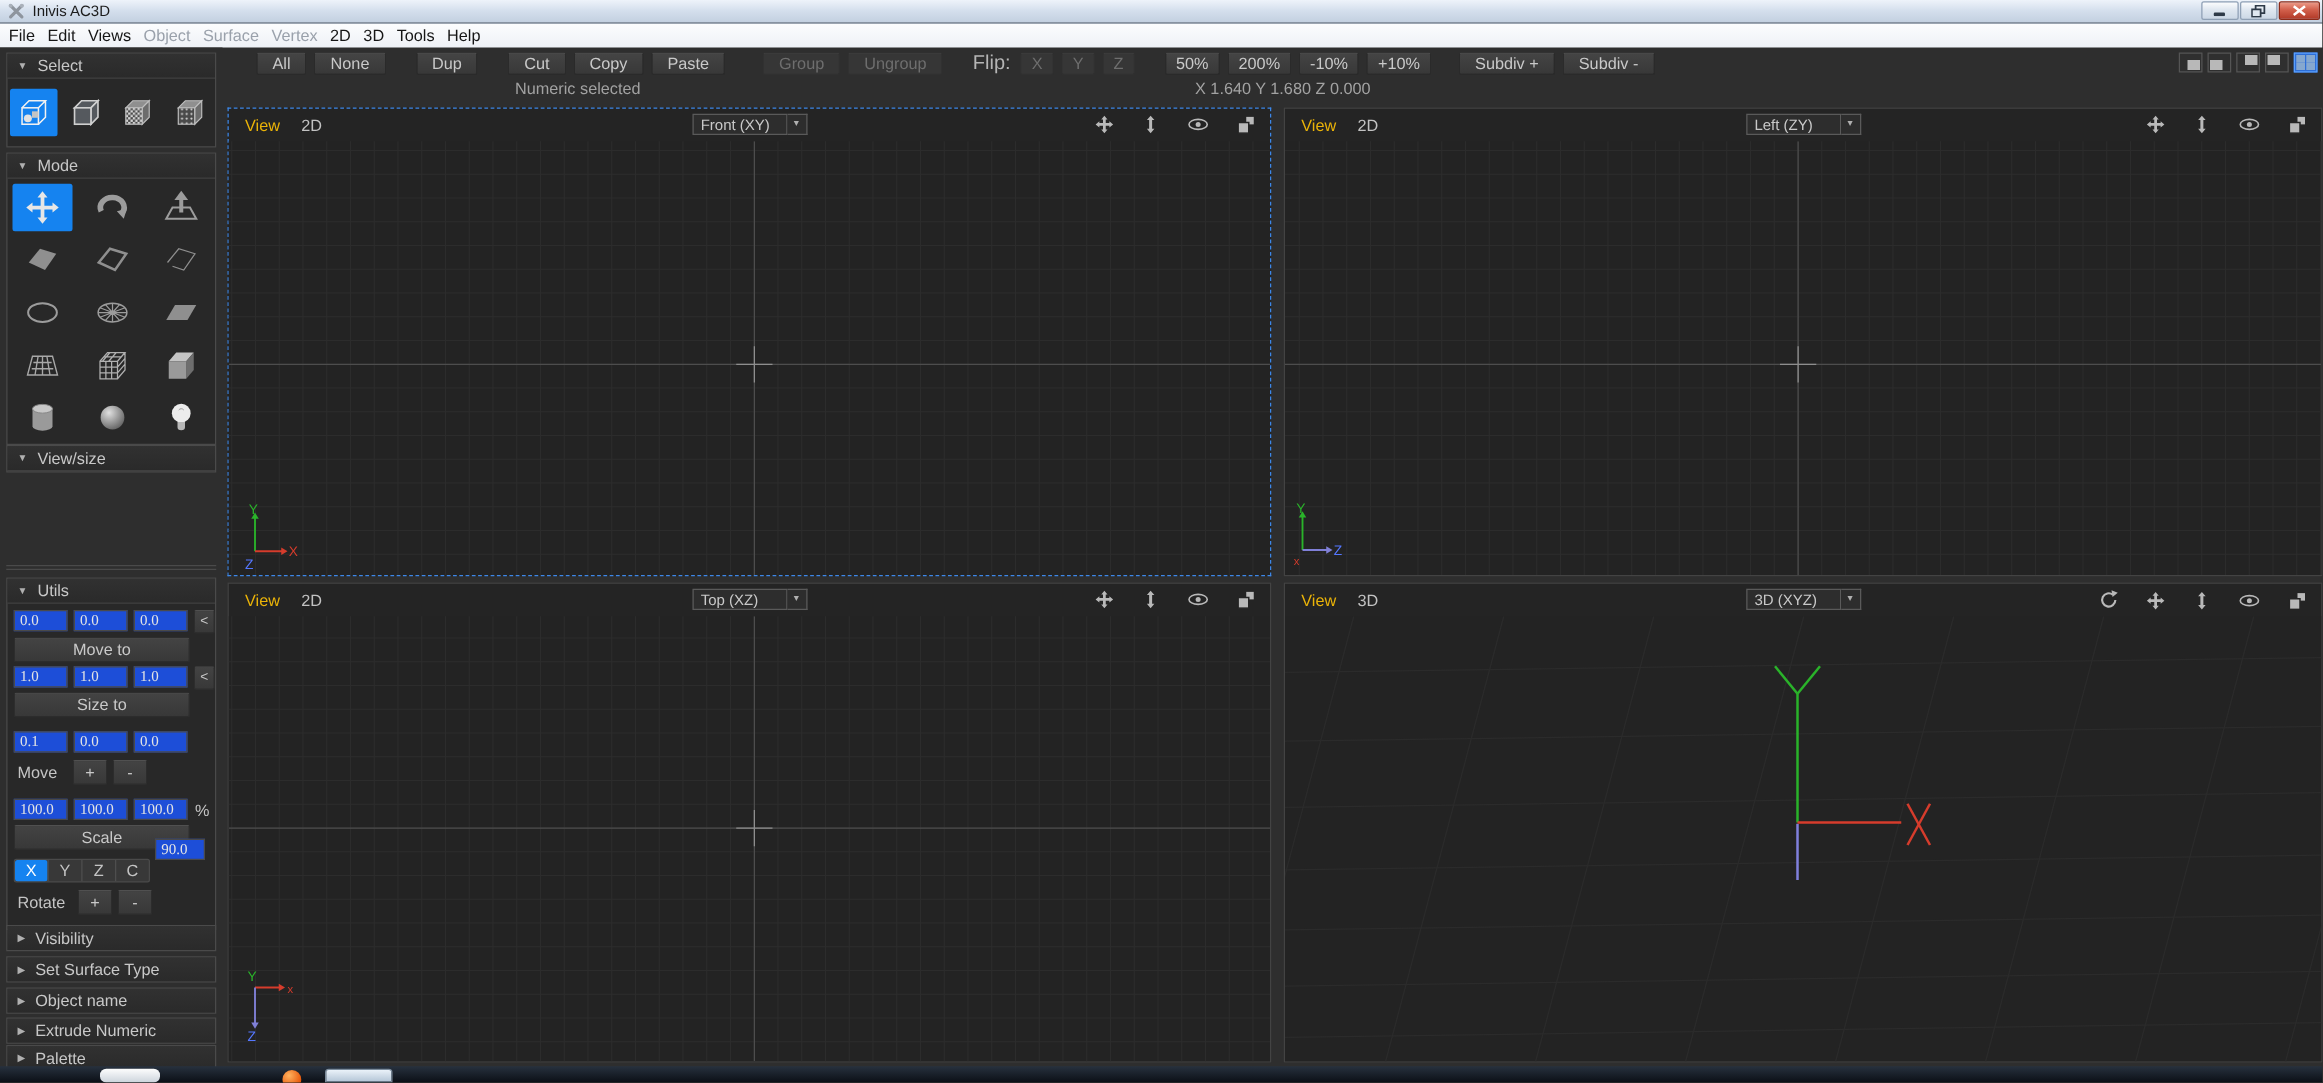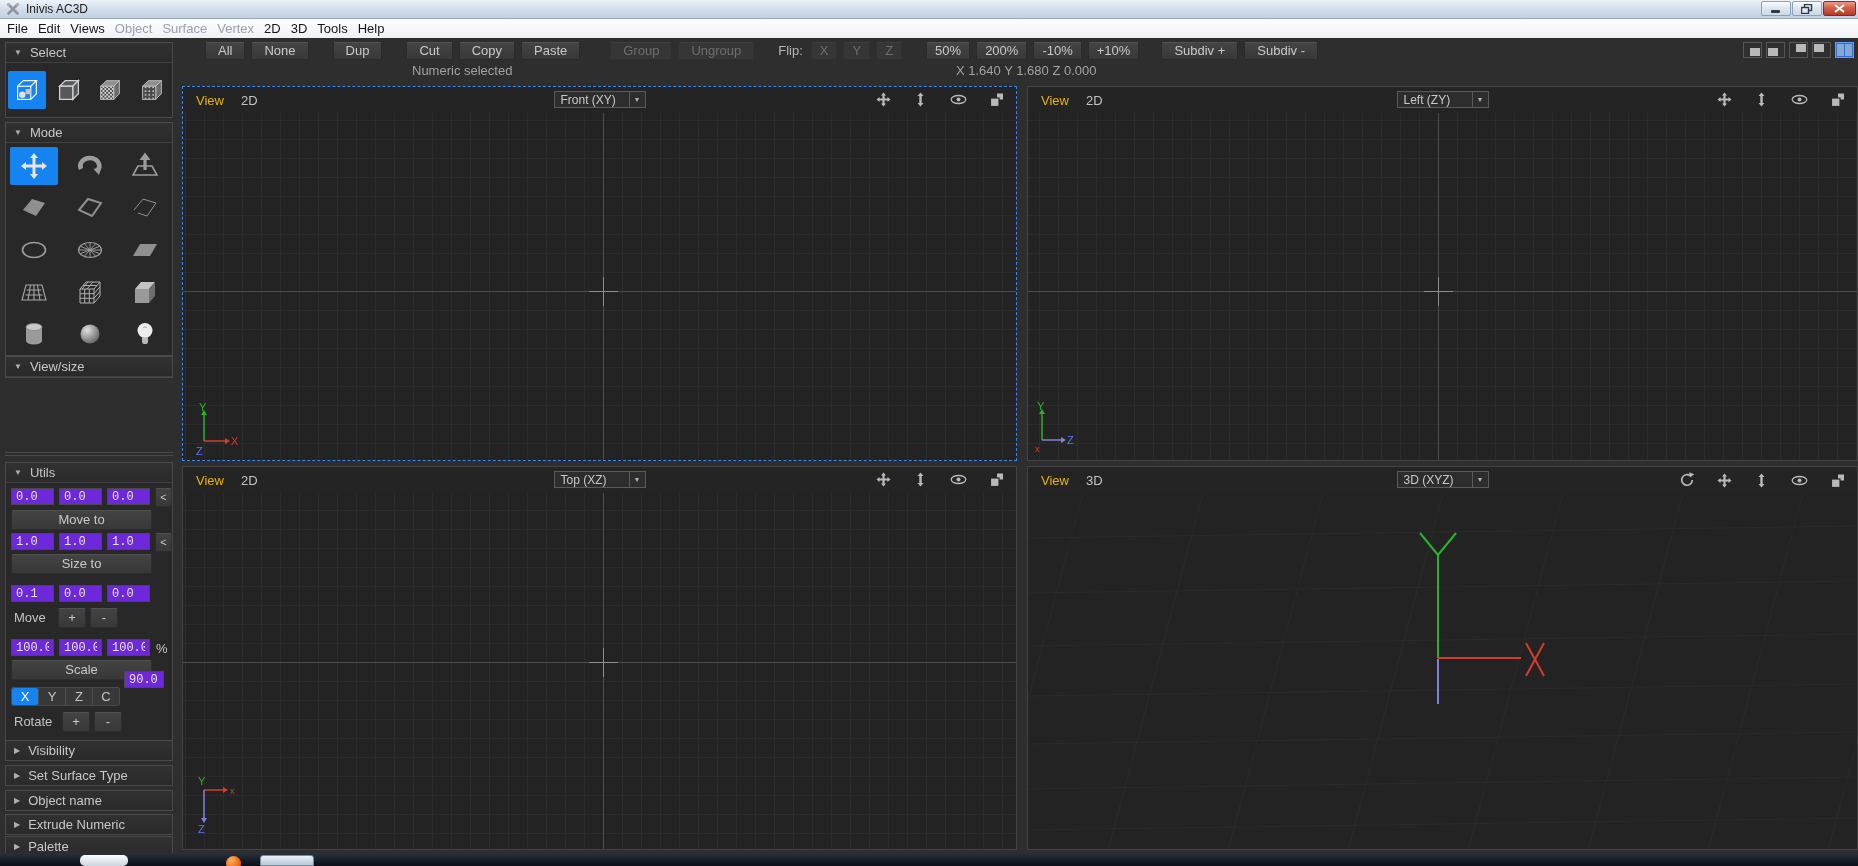--- a/index.html
+++ b/index.html
@@ -19,21 +19,21 @@
     background:linear-gradient(#fcfdfe,#eef1f6);display:flex;align-items:center;padding-left:2px;box-sizing:border-box;}
   .menubar span{padding:0 5px;font-size:13px;color:#161616;}
   .menubar span.disabled{color:#9aa1ab;}
   
   .toolbar{position:absolute;left:205px;top:41px;height:19px;display:flex;align-items:center;}
   .btn{display:inline-block;background:linear-gradient(#444,#383838);border:1px solid #2a2a2a;border-top-color:#515151;
     border-radius:2px;color:#c9c9c9;font-size:13px;height:16px;line-height:16px;padding:0 12px;white-space:nowrap;}
   .btn.sm{padding:0 8px;}
   .btn.disabled{color:#6e6e6e;background:#363636;border-color:#303030;border-top-color:#3e3e3e;}
   .tb-gap6{margin-left:6px;} .tb-gap22{margin-left:22px;} .tb-gap24{margin-left:24px;} .tb-gap30{margin-left:30px;} .tb-gap8{margin-left:8px;}
-  .flip-label{font-size:13px;color:#b5b5b5;margin-left:24px;}
+  .flip-label{font-size:16px;color:#b5b5b5;margin-left:24px;}
   .status-sel{position:absolute;left:412px;top:63px;font-size:13px;color:#a2a2a2;}
   .status-coords{position:absolute;left:956px;top:63px;font-size:13px;color:#a2a2a2;}
   
   .layouts{position:absolute;right:4px;top:42px;display:flex;gap:4px;}
   .lay{width:19px;height:16px;border:1px solid #555;background:#2f2f2f;position:relative;box-sizing:border-box;}
   .lay i{position:absolute;background:#b8b8b8;width:10px;height:8px;}
   .lay.br i{right:1px;bottom:1px;} .lay.bl i{left:1px;bottom:1px;} .lay.tr i{right:1px;top:1px;} .lay.tl i{left:1px;top:1px;}
   .lay.quad{background:#2e6fd8;border-color:#5aa0ff;}
   .lay.quad i{width:7px;height:6px;background:#86a8cf;}
   .lay.quad .q1{left:1px;top:1px;} .lay.quad .q2{right:1px;top:1px;} .lay.quad .q3{left:1px;bottom:1px;} .lay.quad .q4{right:1px;bottom:1px;}
@@ -51,22 +51,22 @@
   .modegrid{display:grid;grid-template-columns:56px 56px 54px;grid-auto-rows:42px;padding-top:2px;}
   .modecell{display:flex;align-items:center;justify-content:center;}
   .modecell.active{background:#1583f0;border-radius:2px;margin:2px 4px;}
   .cbrow{display:flex;align-items:center;justify-content:flex-end;gap:9px;padding-right:36px;height:23px;}
   .cbrow .lbl{font-size:13px;color:#c4c4c4;}
   .checkbox{width:15px;height:15px;border:1px solid #555;background:#242424;box-sizing:border-box;}
   .checkbox.checked{background:#1583f0;border-color:#3b94f5;}
   .separator{position:absolute;left:5px;width:168px;height:2px;border-top:1px solid #4a4a4a;border-bottom:1px solid #4a4a4a;}
   .utils-body{position:relative;height:260px;}
   .u-abs{position:absolute;}
-  .ninput{width:43px;height:17px;background:#6d28d9;border:1px solid #4a4a4a;color:#e4e4e4;font-size:12px;
-    padding:0 4px;box-sizing:border-box;font-family:Liberation Mono, monospace;}
+  .ninput{width:43px;height:17px;background:#1d4ed8;border:1px solid #4a4a4a;color:#e4e4e4;font-size:12px;
+    padding:0 4px;box-sizing:border-box;font-family:Liberation Serif, serif;}
   .uwide{width:139px;height:18px;}
   .ubtn{background:linear-gradient(#434343,#383838);border:1px solid #2d2d2d;border-top-color:#505050;border-radius:2px;
     color:#c9c9c9;font-size:13px;text-align:center;line-height:17px;}
   .usm{width:26px;height:18px;line-height:17px;}
   .uexp{width:15px;height:17px;line-height:16px;font-size:11px;}
   .ulabel{font-size:13px;color:#c4c4c4;}
   .seg{position:absolute;display:flex;background:#383838;border:1px solid #4a4a4a;border-radius:2px;height:19px;box-sizing:border-box;}
   .seg span{width:26px;text-align:center;font-size:13px;color:#c4c4c4;line-height:17px;border-left:1px solid #4e4e4e;}
   .seg span:first-child{border-left:none;}
   .seg span.active{background:#1583f0;color:#fff;border-radius:2px;border-left:none;}

